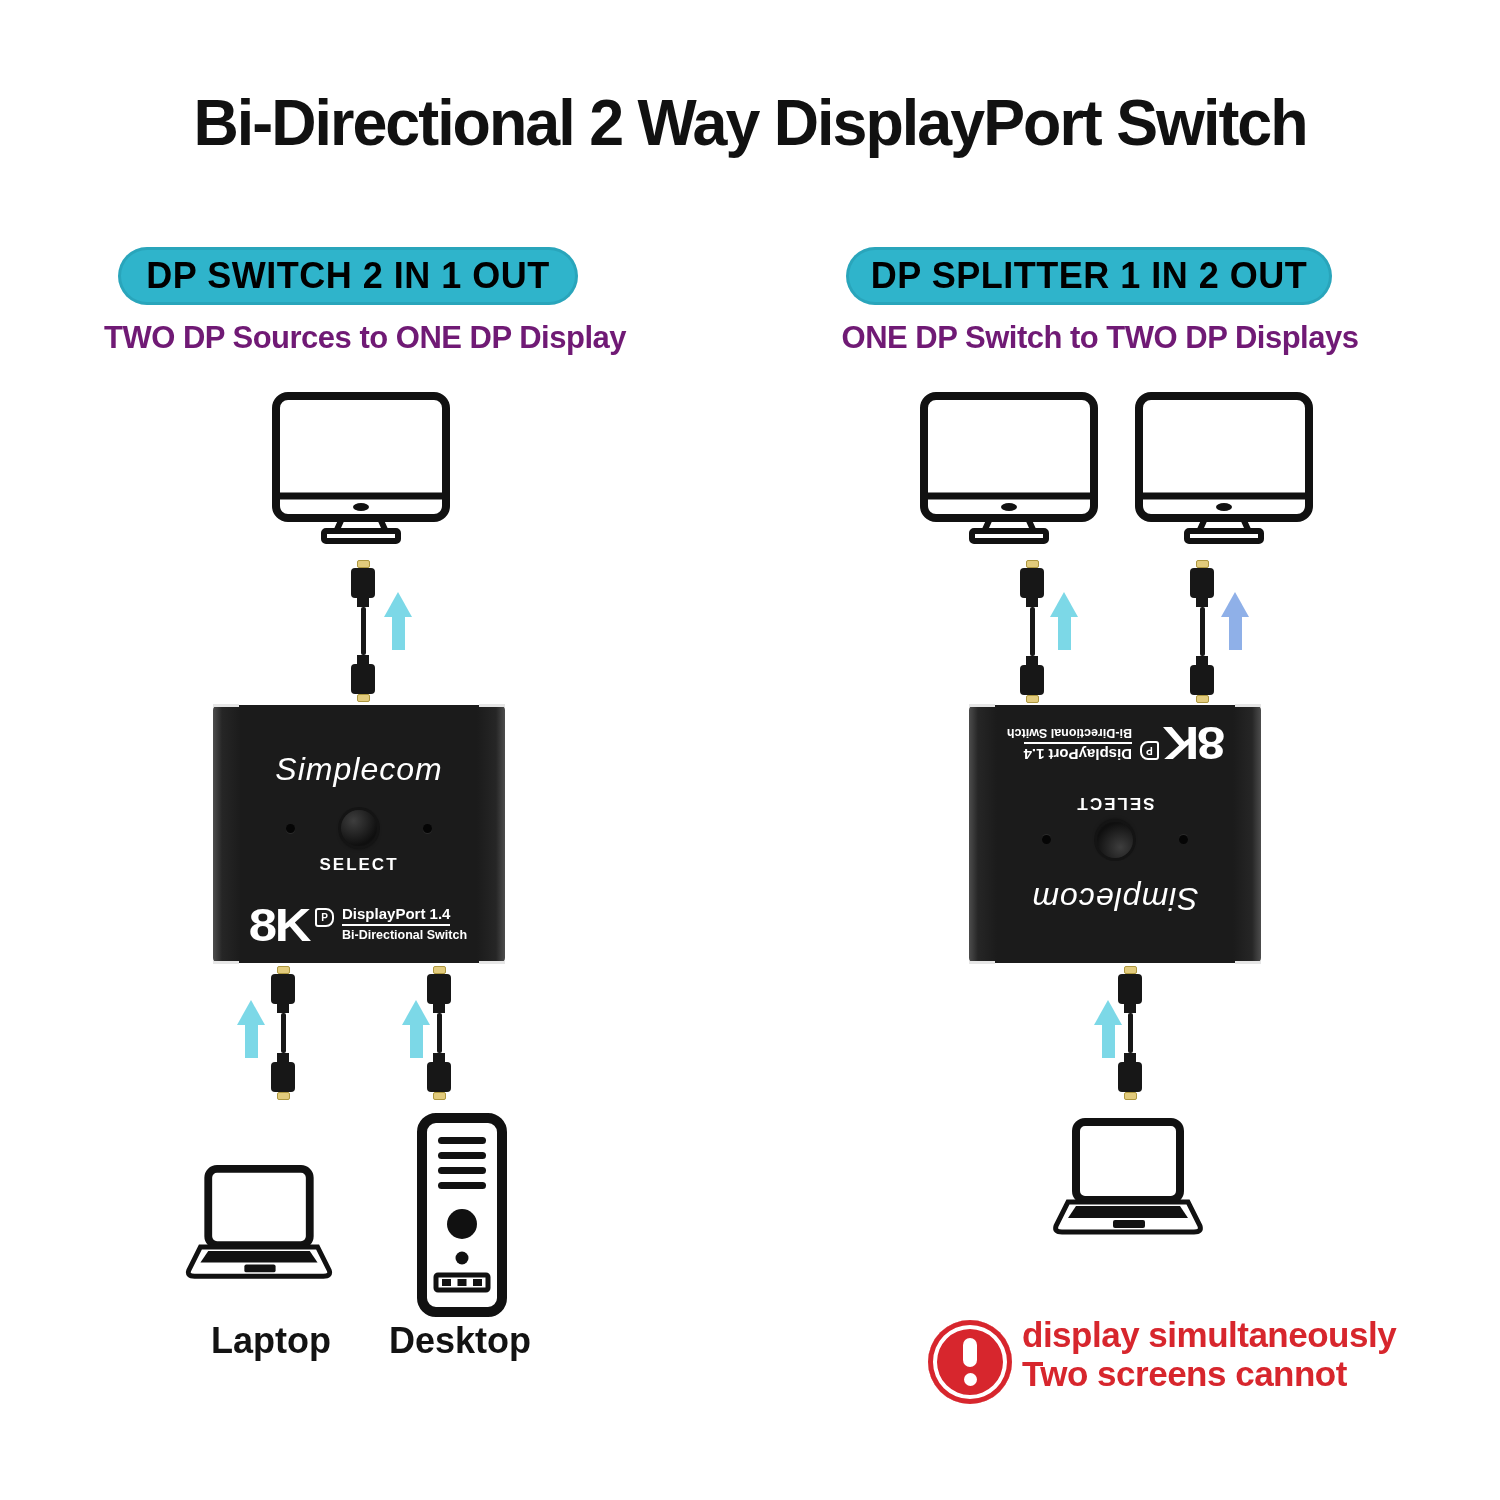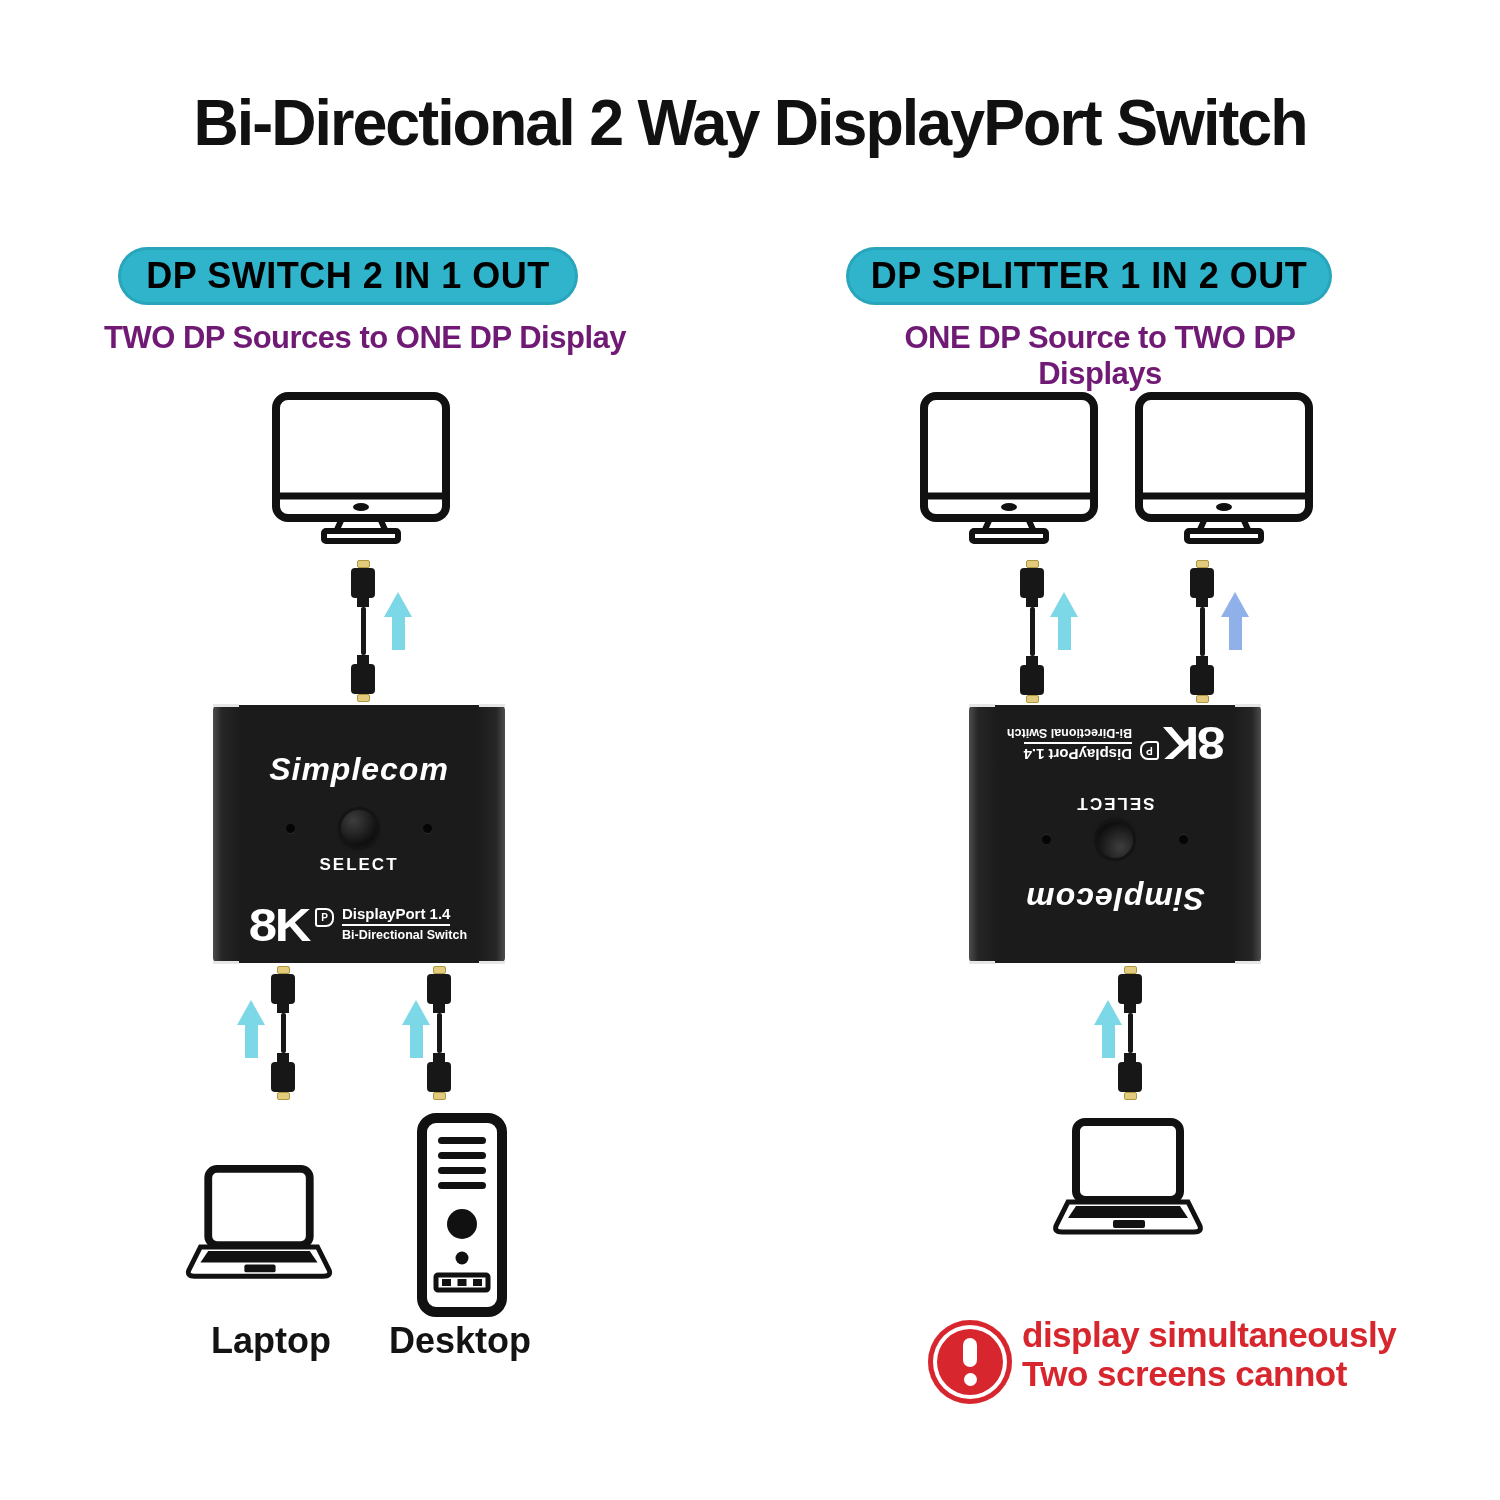--- a/index.html
+++ b/index.html
@@ -21,21 +21,21 @@
   .subtitle{text-align:center;font-size:31px;font-weight:bold;letter-spacing:-.5px;color:#701a75;}
 
   
   .device{width:292px;height:258px;border-radius:5px;color:#fff;
           background:linear-gradient(90deg,#4d4d4d 0px,#262626 9px,#1b1b1b 28px,#1b1b1b 264px,#262626 283px,#4d4d4d 292px);}
   .device::before,.device::after{content:"";position:absolute;left:0;width:100%;height:3px;
           background:linear-gradient(90deg,#e6e6e6 0 26px,rgba(0,0,0,0) 26px calc(100% - 26px),#e6e6e6 calc(100% - 26px) 100%);}
   .device::before{top:-1px;}
   .device::after{bottom:-1px;}
   .device.rotated{transform:rotate(180deg);}
-  .brand{margin-top:46px;text-align:center;font-style:italic;font-weight:bold;font-size:32px;letter-spacing:1px;}
+  .brand{margin-top:46px;text-align:center;font-style:italic;font-weight:normal;font-size:32px;letter-spacing:1px;}
   .controls{margin-top:22px;display:flex;align-items:center;justify-content:center;gap:46px;}
   .led{width:9px;height:9px;border-radius:50%;background:#050505;box-shadow:0 1px 1px rgba(255,255,255,.08);}
   .select-btn{width:36px;height:36px;border-radius:50%;
               background:radial-gradient(circle at 35% 30%,#3e3e3e,#0f0f0f 72%);
               box-shadow:0 0 0 3px #141414,0 2px 4px rgba(0,0,0,.7);}
   .select-label{margin-top:9px;text-align:center;font-size:17px;font-weight:bold;letter-spacing:2px;}
   .spec-row{position:absolute;left:0;right:0;bottom:18px;display:flex;align-items:flex-start;justify-content:center;gap:8px;}
   .res{font-size:47px;font-weight:bold;letter-spacing:-2px;line-height:.82;transform:scaleX(1.08);}
   .dp-logo{width:15px;height:15px;margin-top:2px;border:2px solid #fff;border-radius:3px 8px 8px 3px;
            display:flex;align-items:center;justify-content:center;font-size:10px;font-weight:bold;color:#fff;}
@@ -170,21 +170,21 @@
       <rect x="20" y="163" width="52" height="15" rx="2" fill="#fff" stroke="#111" stroke-width="5"></rect>
       <rect x="26" y="167" width="9" height="7" fill="#111"></rect>
       <rect x="41.5" y="167" width="9" height="7" fill="#111"></rect>
       <rect x="57" y="167" width="9" height="7" fill="#111"></rect>
     </svg>
     <div class="abs src-label" style="left:380px;top:1320px;width:160px;">Desktop</div>
   </div>
 
   <div>
     <div class="abs badge" style="left:846px;top:247px;width:486px;">DP SPLITTER 1 IN 2 OUT</div>
-    <div class="abs subtitle" style="left:840px;top:320px;width:520px;">ONE DP Source to TWO DP Displays</div>
+    <div class="abs subtitle" style="left:840px;top:320px;width:520px;">ONE DP Switch to TWO DP Displays</div>
 
     <svg class="abs" style="left:918px;top:392px;" width="182" height="152" viewBox="0 0 178 152">
       <polygon points="72,122 106,122 115,142 63,142" fill="#fff" stroke="#111" stroke-width="6"></polygon>
       <rect x="52" y="139" width="74" height="10" rx="2" fill="#fff" stroke="#111" stroke-width="6"></rect>
       <rect x="4" y="4" width="170" height="122" rx="12" fill="#fff" stroke="#111" stroke-width="8"></rect>
       <line x1="6" y1="104" x2="172" y2="104" stroke="#111" stroke-width="7"></line>
       <ellipse cx="89" cy="115" rx="8" ry="4" fill="#111"></ellipse>
     </svg>
     <svg class="abs" style="left:1133px;top:392px;" width="182" height="152" viewBox="0 0 178 152">
       <polygon points="72,122 106,122 115,142 63,142" fill="#fff" stroke="#111" stroke-width="6"></polygon>

